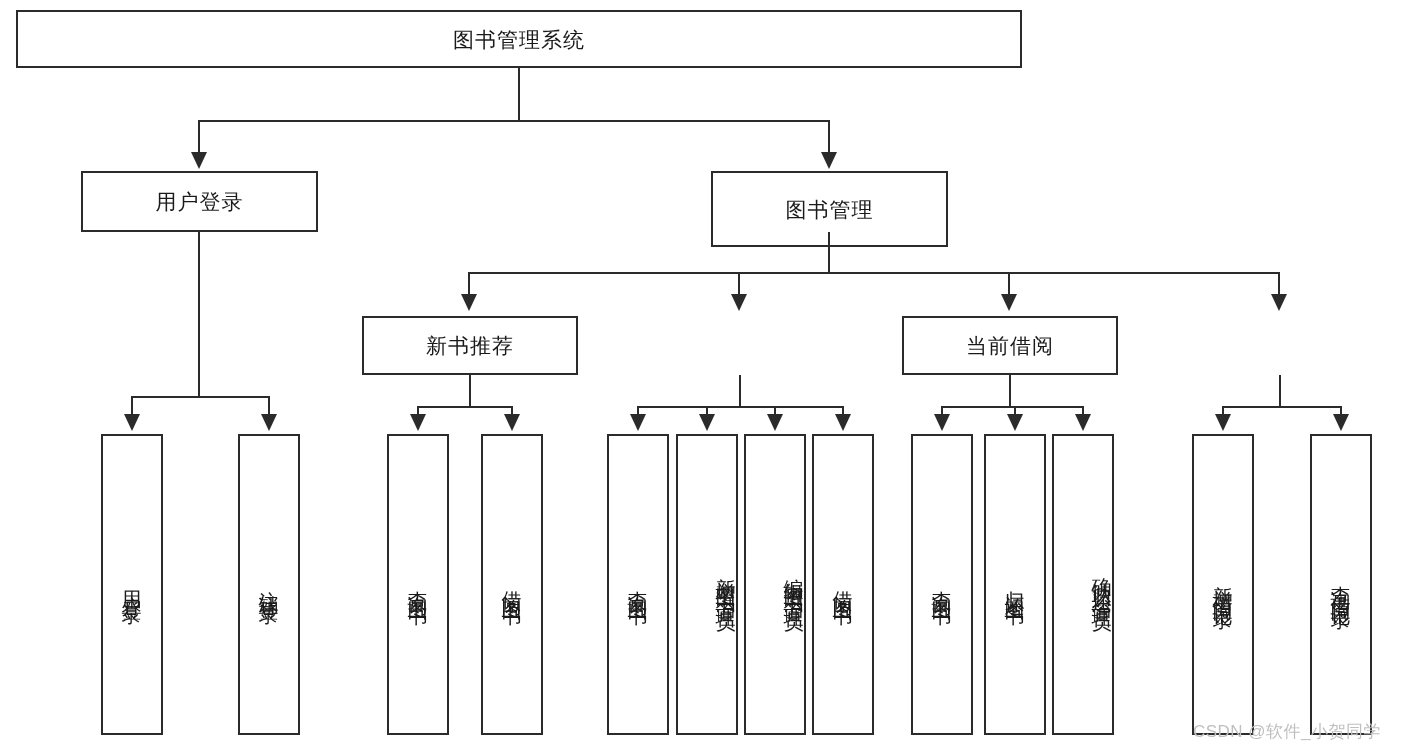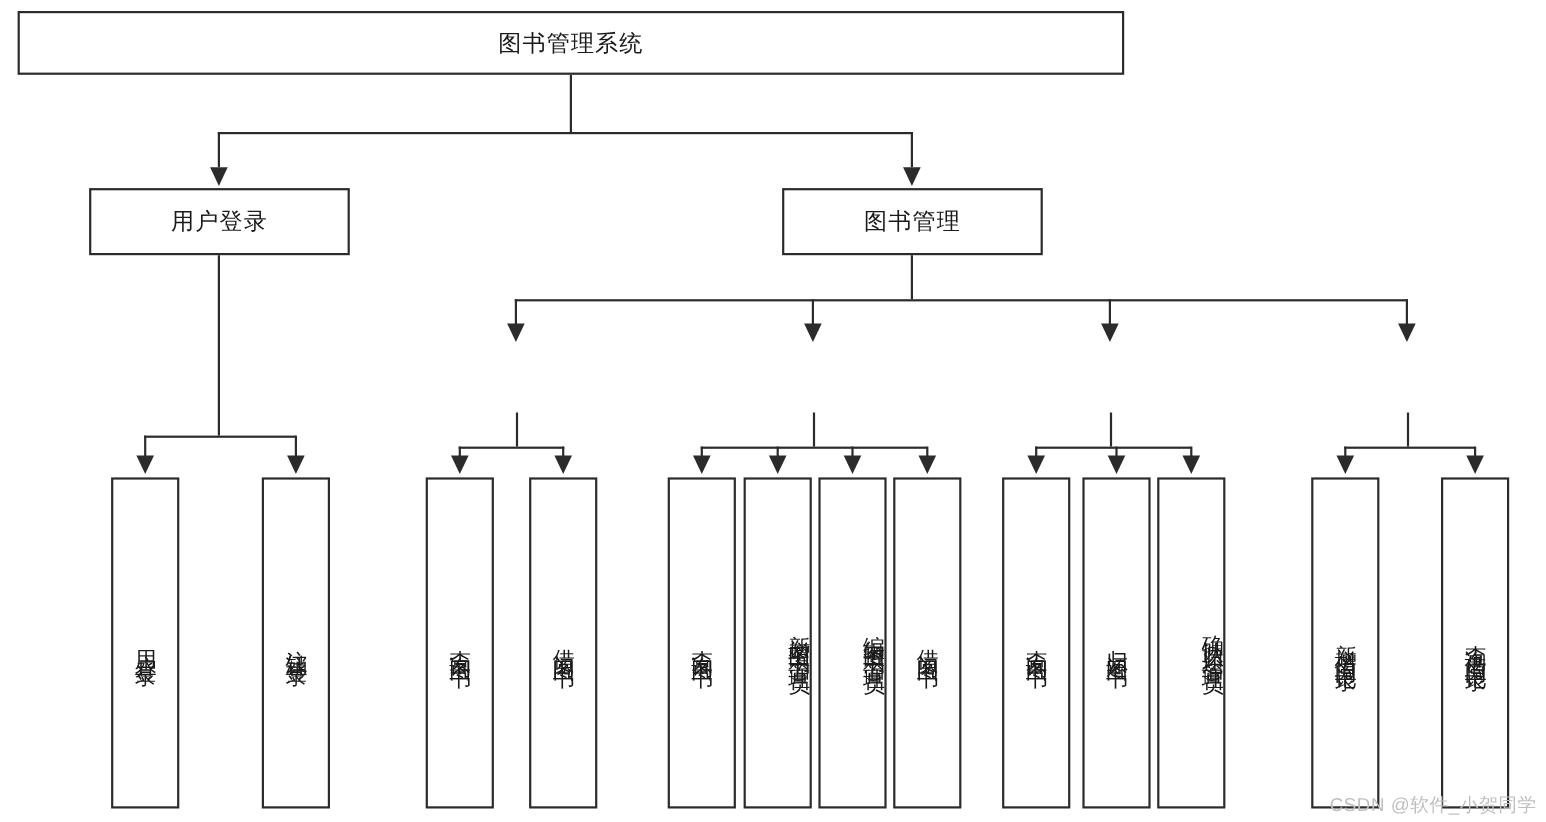--- a/index.html
+++ b/index.html
@@ -56,21 +56,21 @@
   .arrow {
     position: absolute;
     width: 0;
     height: 0;
     border-left: 8px solid transparent;
     border-right: 8px solid transparent;
     border-top: 17px solid #2b2b2b;
   }
   #watermark {
     position: absolute;
-    right: 8px;
+    right: 24px;
     bottom: 4px;
     font-size: 17px;
     color: #bfbfbf;
     white-space: nowrap;
     letter-spacing: 0.5px;
   }
 </style>
 </head>
 <body>
 
@@ -83,21 +83,21 @@
   <div class="edge v" style="left:518px; top:68px; height:52px;"></div>
   <div class="edge h" style="left:198px; top:120px; width:632px;"></div>
   <div class="edge v" style="left:198px; top:120px; height:32px;"></div>
   <div class="edge v" style="left:828px; top:120px; height:32px;"></div>
   <div class="arrow" style="left:191px; top:152px;"></div>
   <div class="arrow" style="left:821px; top:152px;"></div>
 
   <div class="node horiz" style="left:81px; top:171px; width:237px; height:61px;">
     <span>用户登录</span>
   </div>
-  <div class="node horiz" style="left:711px; top:171px; width:237px; height:61px;">
+  <div class="node horiz" style="left:711px; top:171px; width:237px; height:76px;">
     <span>图书管理</span>
   </div>
 
   <div class="edge v" style="left:198px; top:232px; height:164px;"></div>
   <div class="edge h" style="left:131px; top:396px; width:138px;"></div>
   <div class="edge v" style="left:131px; top:396px; height:20px;"></div>
   <div class="edge v" style="left:268px; top:396px; height:20px;"></div>
   <div class="arrow" style="left:124px; top:414px;"></div>
   <div class="arrow" style="left:261px; top:414px;"></div>
 
@@ -105,20 +105,26 @@
   <div class="edge h" style="left:468px; top:272px; width:812px;"></div>
   <div class="edge v" style="left:468px; top:272px; height:24px;"></div>
   <div class="edge v" style="left:738px; top:272px; height:24px;"></div>
   <div class="edge v" style="left:1008px; top:272px; height:24px;"></div>
   <div class="edge v" style="left:1278px; top:272px; height:24px;"></div>
   <div class="arrow" style="left:461px; top:294px;"></div>
   <div class="arrow" style="left:731px; top:294px;"></div>
   <div class="arrow" style="left:1001px; top:294px;"></div>
   <div class="arrow" style="left:1271px; top:294px;"></div>
 
+  <div class="node horiz" style="left:362px; top:316px; width:216px; height:59px;">
+    <span>新书推荐</span>
+  </div>
+  <div class="node horiz" style="left:902px; top:316px; width:216px; height:59px;">
+    <span>当前借阅</span>
+  </div>
 
   <div class="edge v" style="left:469px; top:375px; height:31px;"></div>
   <div class="edge h" style="left:417px; top:406px; width:96px;"></div>
   <div class="edge v" style="left:417px; top:406px; height:10px;"></div>
   <div class="edge v" style="left:511px; top:406px; height:10px;"></div>
   <div class="arrow" style="left:410px; top:414px;"></div>
   <div class="arrow" style="left:504px; top:414px;"></div>
 
   <div class="edge v" style="left:739px; top:375px; height:31px;"></div>
   <div class="edge h" style="left:637px; top:406px; width:206px;"></div>

